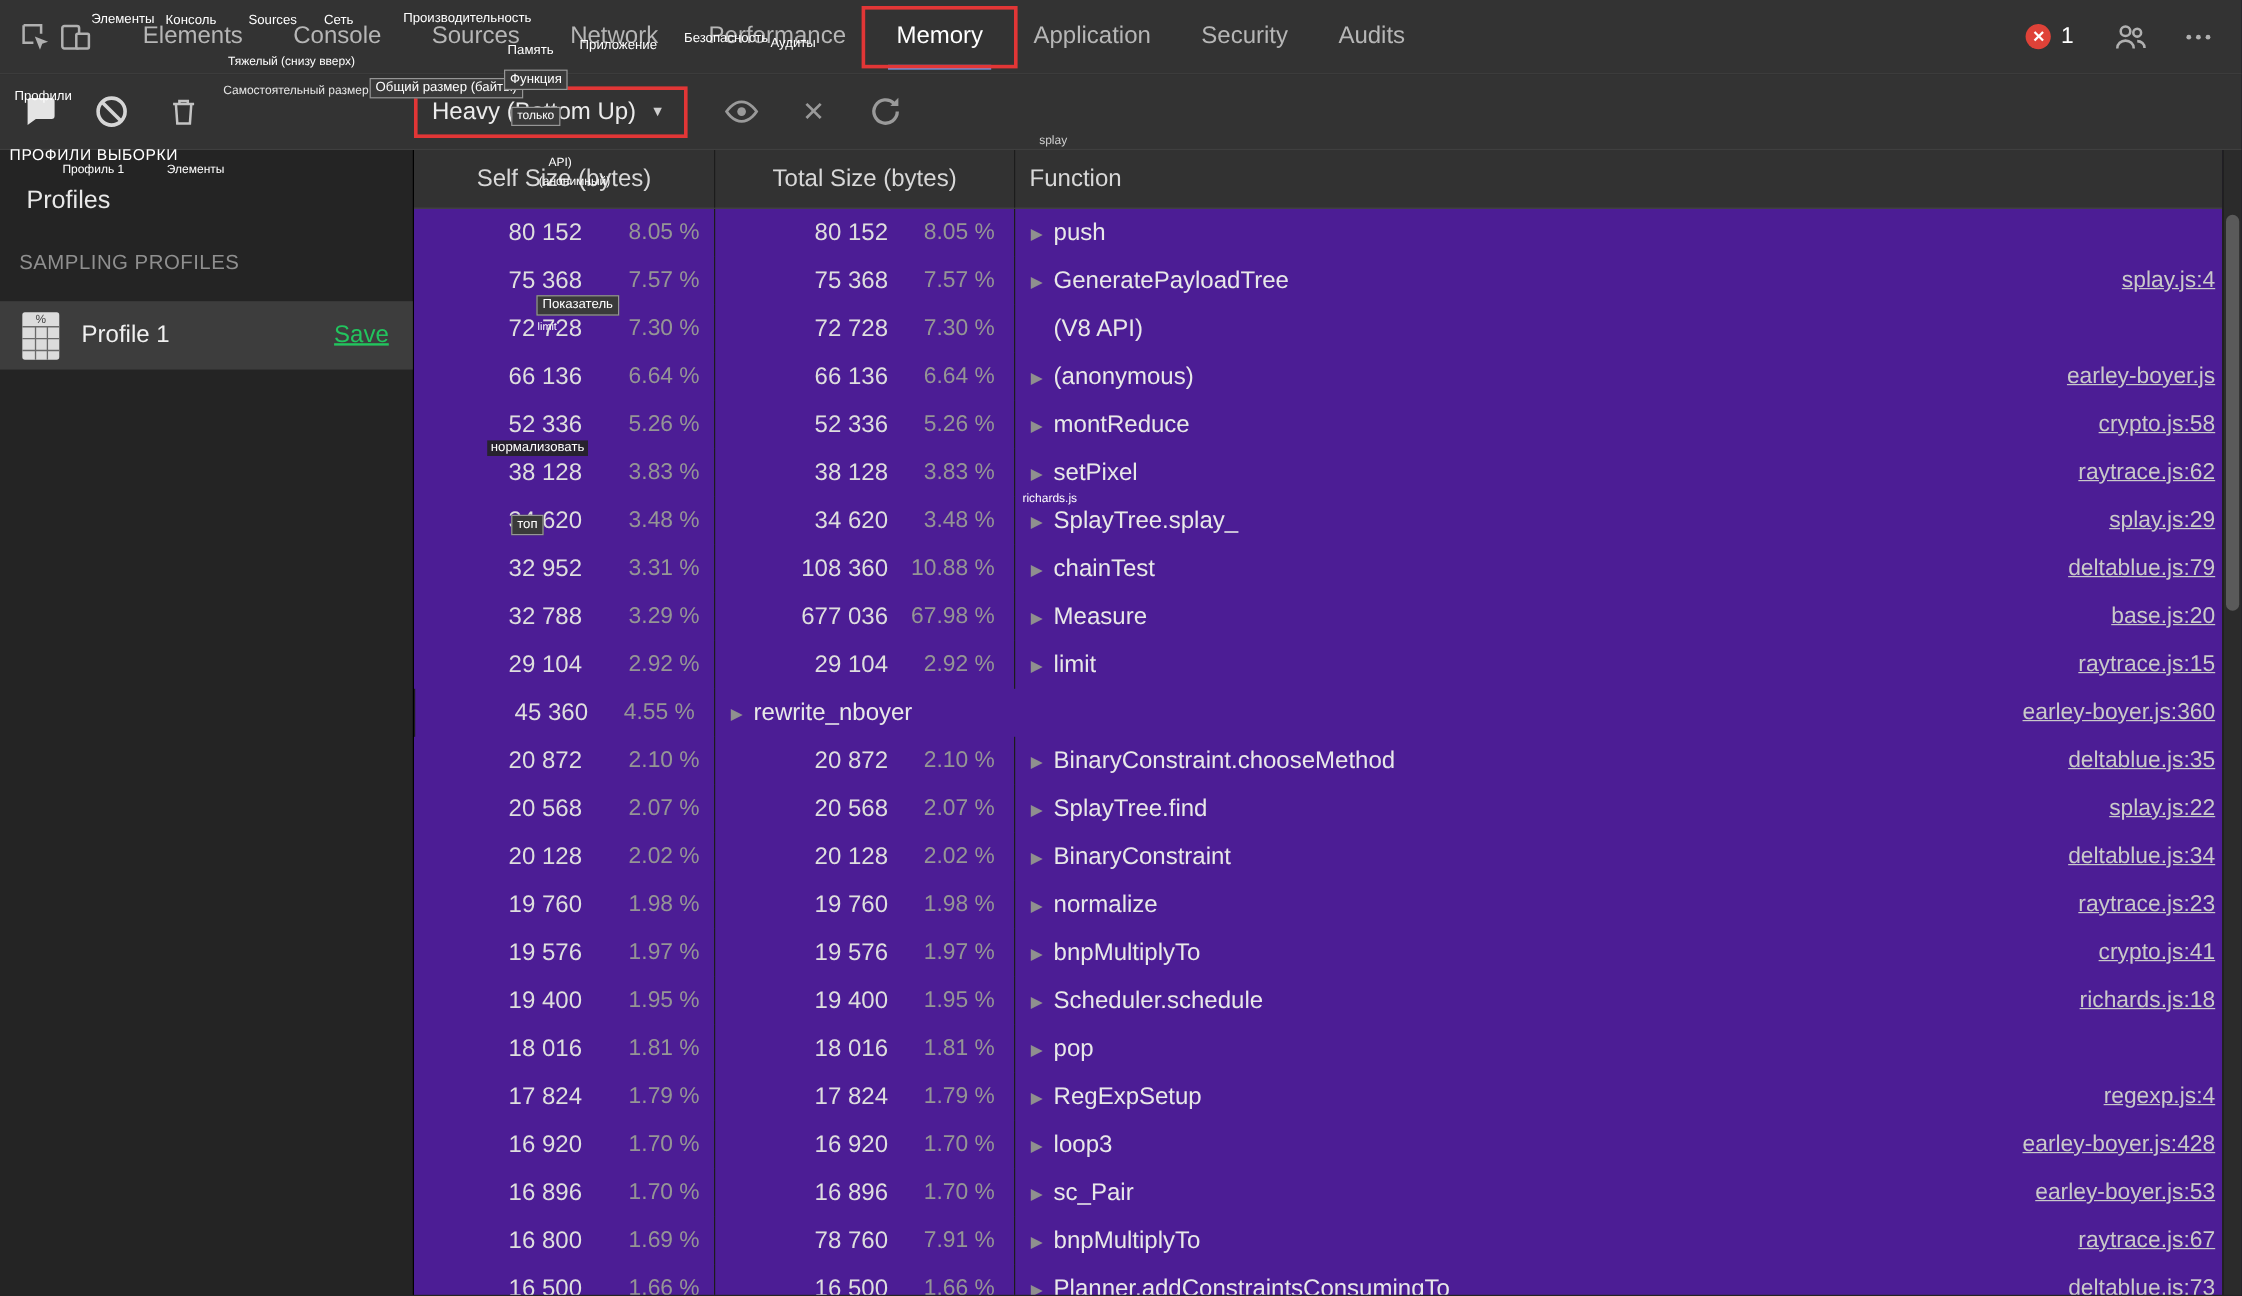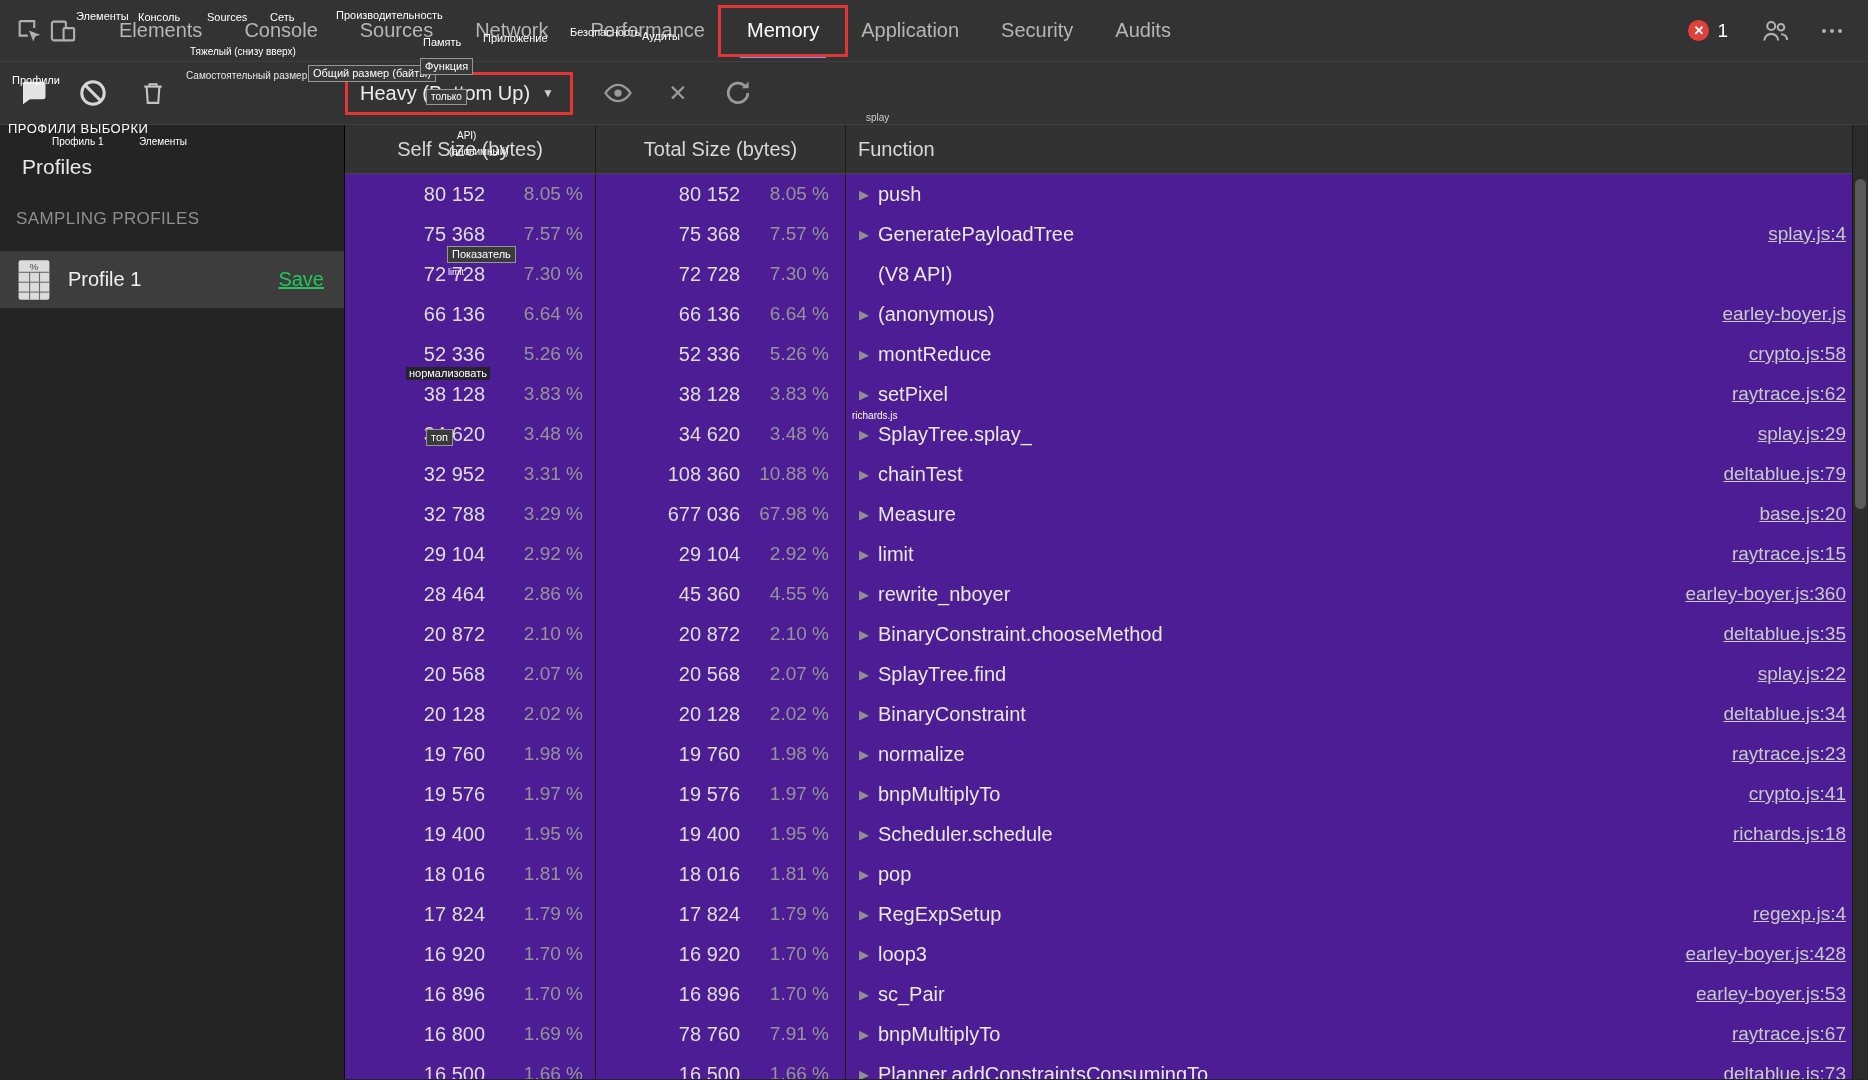--- a/index.html
+++ b/index.html
@@ -377,24 +377,20 @@
       <span class="pct">2.92 %</span>
     </div>
     <div class="c-fn">
       <span class="tri">▶</span>
       <span class="fn-name">limit</span>
       <a class="src-link">raytrace.js:15</a>
     </div>
   </div>
 
   <div class="row">
-    <div class="c-self">
-      <span class="num">28 464</span>
-      <span class="pct">2.86 %</span>
-    </div>
     <div class="c-total">
       <span class="num">45 360</span>
       <span class="pct">4.55 %</span>
     </div>
     <div class="c-fn">
       <span class="tri">▶</span>
       <span class="fn-name">rewrite_nboyer</span>
       <a class="src-link">earley-boyer.js:360</a>
     </div>
   </div>

